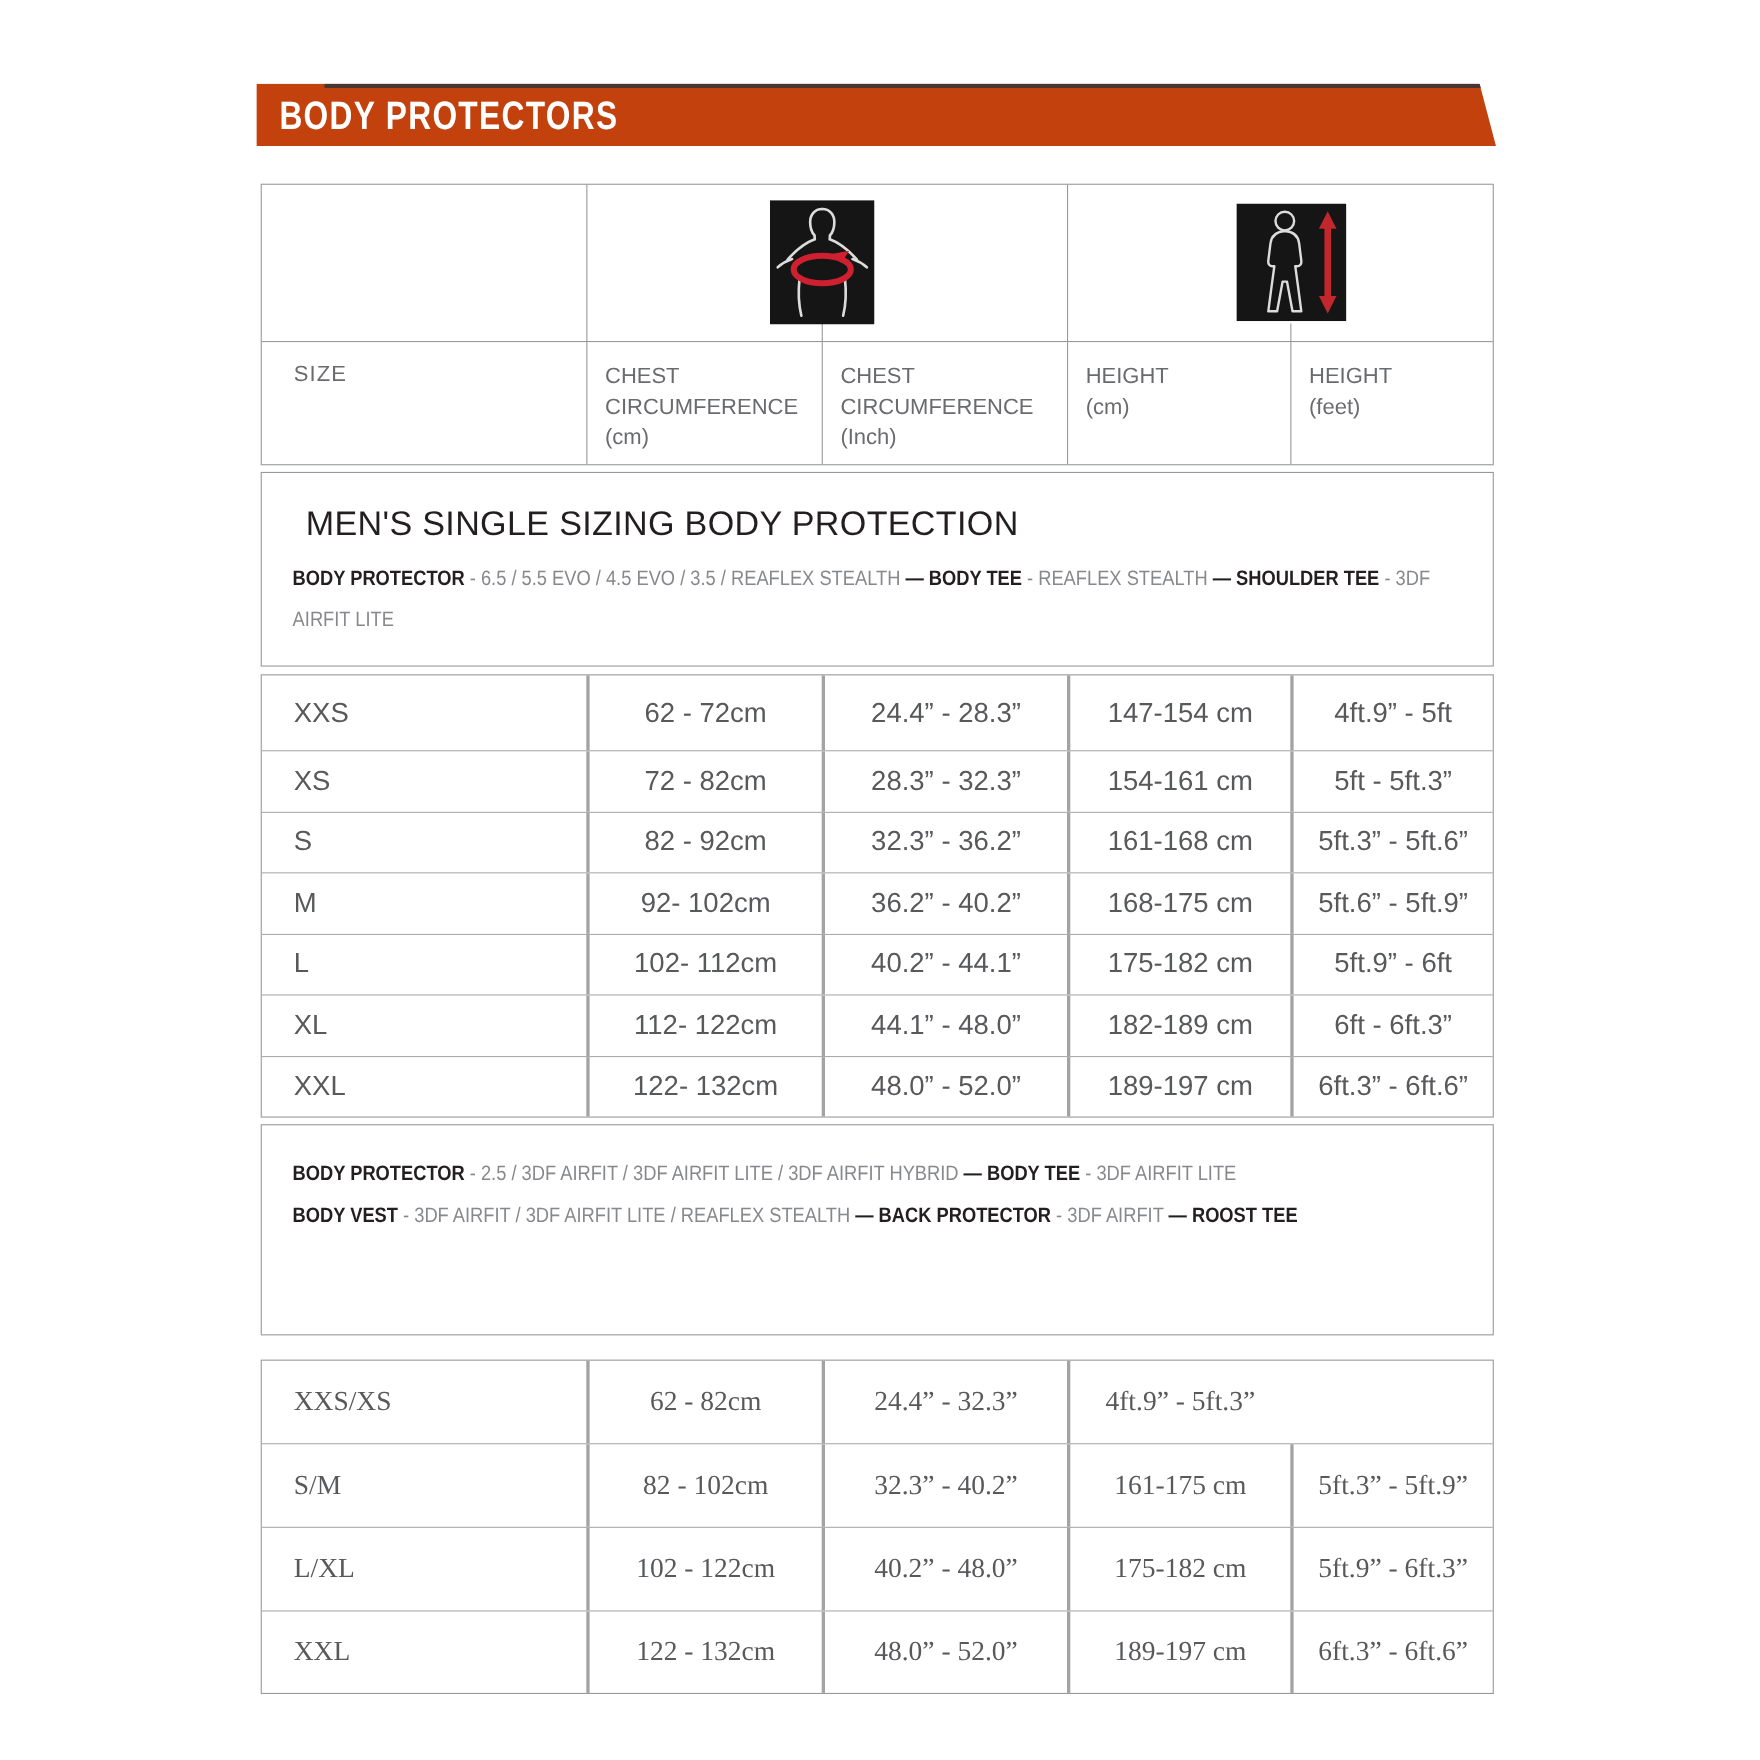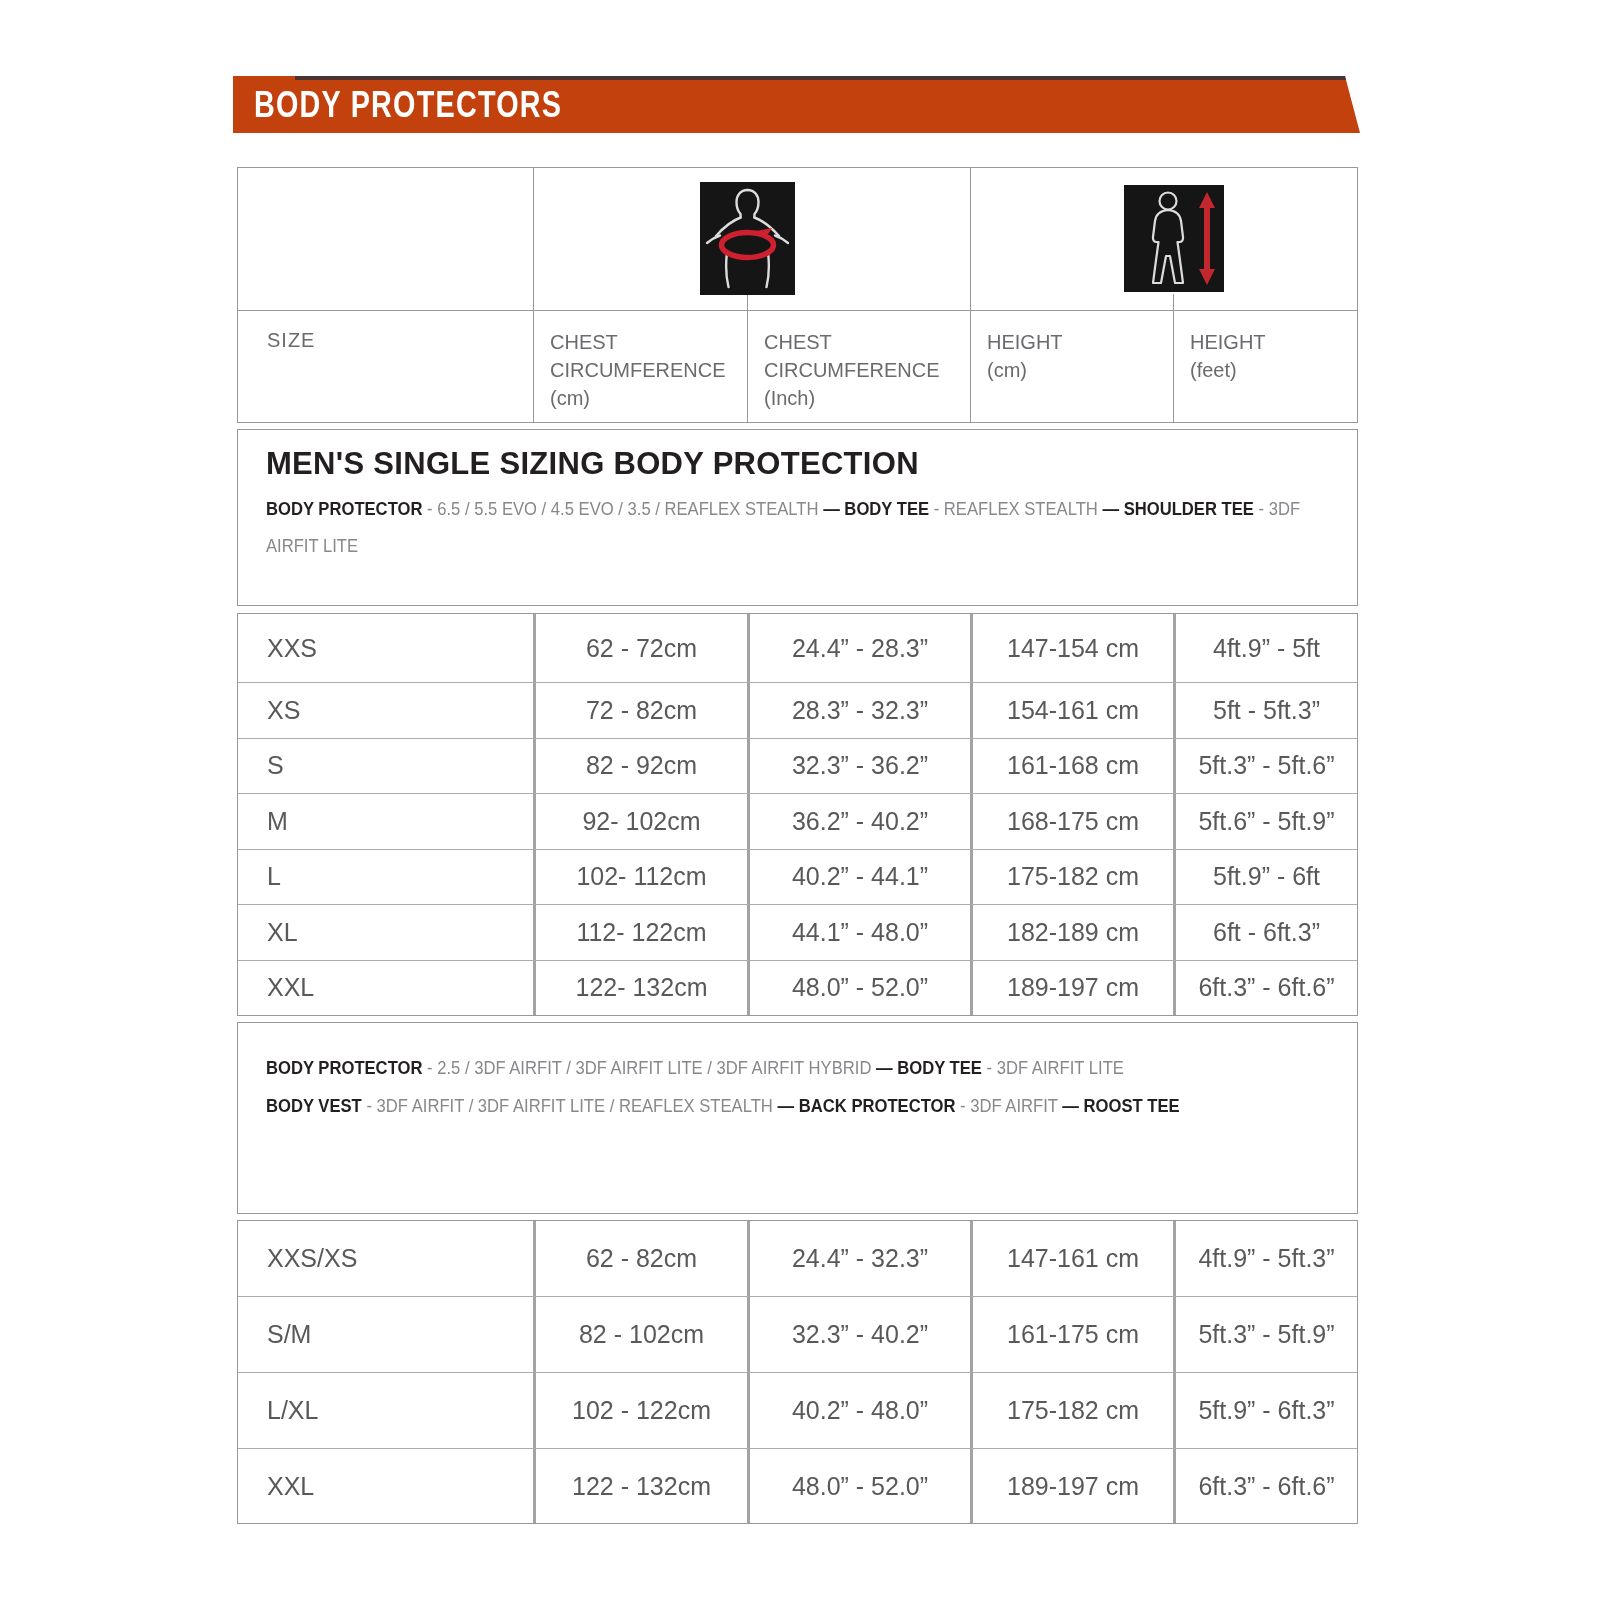--- a/index.html
+++ b/index.html
@@ -35,29 +35,29 @@
   .header-row .cell{
     border-left:1px solid #97999c;box-sizing:border-box;
     padding:17px 8px 0 16px;font-size:20px;line-height:28px;color:#6a6b6e;white-space:pre-line;
   }
   .header-row .cell:first-child{border-left:none;padding-left:29px;}
   .size-head{font-size:27px;letter-spacing:1px;color:#58595b;padding-top:15px !important;}
   
   .section-head{padding:14px 18px 0 28px;overflow:hidden;}
   .sh1{margin-top:6px;height:177px;}
   .sh2{margin-top:6px;height:192px;padding-top:16px;}
-  .section-title{margin:0;font-size:31px;line-height:40px;font-weight:bold;color:#231f20;letter-spacing:.3px;}
+  .section-title{margin:12px;font-size:31px;line-height:40px;font-weight:normal;color:#231f20;letter-spacing:.3px;}
   .desc{margin:6px 0 0;font-size:19px;line-height:37px;color:#87888b;width:1220px;
         transform:scaleX(.875);transform-origin:left top;white-space:normal;}
   .sh2 .desc{margin-top:10px;line-height:38px;}
   .desc .b{color:#231f20;font-weight:bold;}
   
   .data-table{box-sizing:border-box;}
   .s1{margin-top:7px;}
-  .s2{margin-top:6px;}
+  .s2{margin-top:22px;font-family:Liberation Serif, serif;}
   .trow{display:grid;grid-template-columns:295px 214px 223px 203px auto;border-top:1px solid #a9abad;}
   .trow:first-child{border-top:none;}
   .trow .cell{
     border-left:3px solid #a3a3a3;box-sizing:border-box;
     display:flex;align-items:center;justify-content:center;
     font-size:25px;color:#58595b;
   }
   .trow .cell:first-child{border-left:none;justify-content:flex-start;padding-left:29px;}
   .s1 .trow{height:54.5px;}
   .s1 .trow:first-child{height:68px;}
@@ -183,21 +183,20 @@
   <div class="block section-head sh2">
     <p class="desc"><span class="b">BODY PROTECTOR</span><span> - 2.5 / 3DF AIRFIT / 3DF AIRFIT LITE / 3DF AIRFIT HYBRID </span><span class="b">— BODY TEE</span><span> - 3DF AIRFIT LITE</span></p>
     <p class="desc" style="margin-top:0"><span class="b">BODY VEST</span><span> - 3DF AIRFIT / 3DF AIRFIT LITE / REAFLEX STEALTH </span><span class="b">— BACK PROTECTOR</span><span> - 3DF AIRFIT </span><span class="b">— ROOST TEE</span></p>
   </div>
 
   <div class="block data-table s2">
     <div class="trow">
       <div class="cell">XXS/XS</div>
       <div class="cell">62 - 82cm</div>
       <div class="cell">24.4” - 32.3”</div>
-      <div class="cell">147-161 cm</div>
       <div class="cell">4ft.9” - 5ft.3”</div>
     </div>
     <div class="trow">
       <div class="cell">S/M</div>
       <div class="cell">82 - 102cm</div>
       <div class="cell">32.3” - 40.2”</div>
       <div class="cell">161-175 cm</div>
       <div class="cell">5ft.3” - 5ft.9”</div>
     </div>
     <div class="trow">

